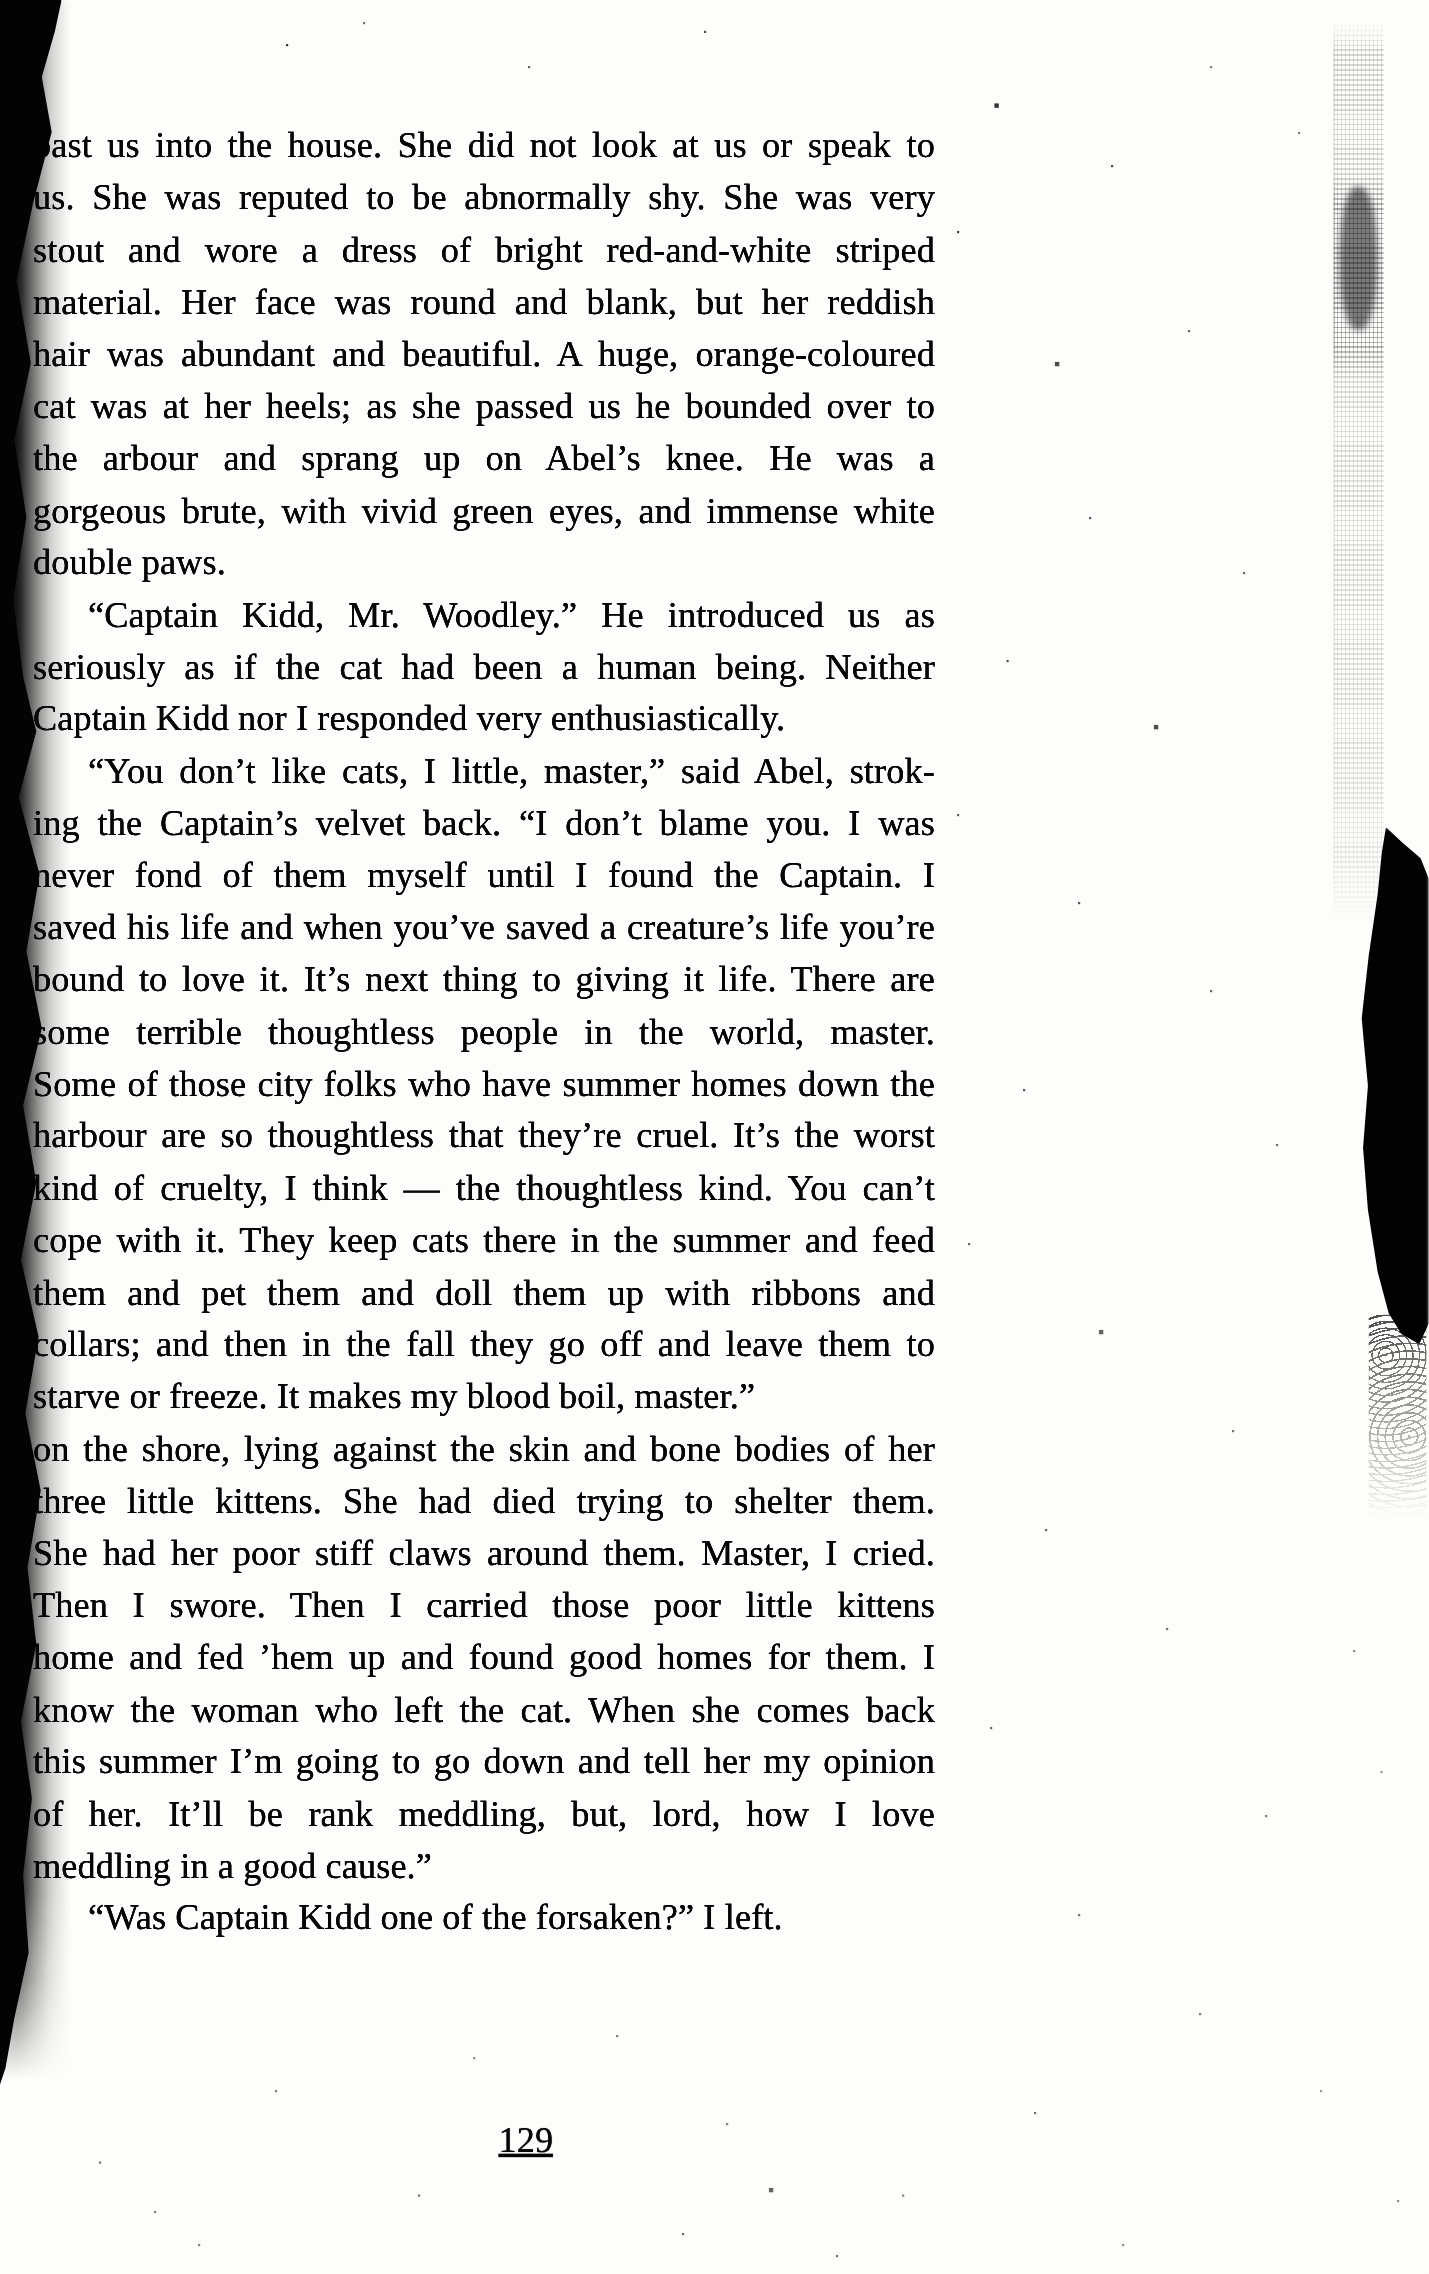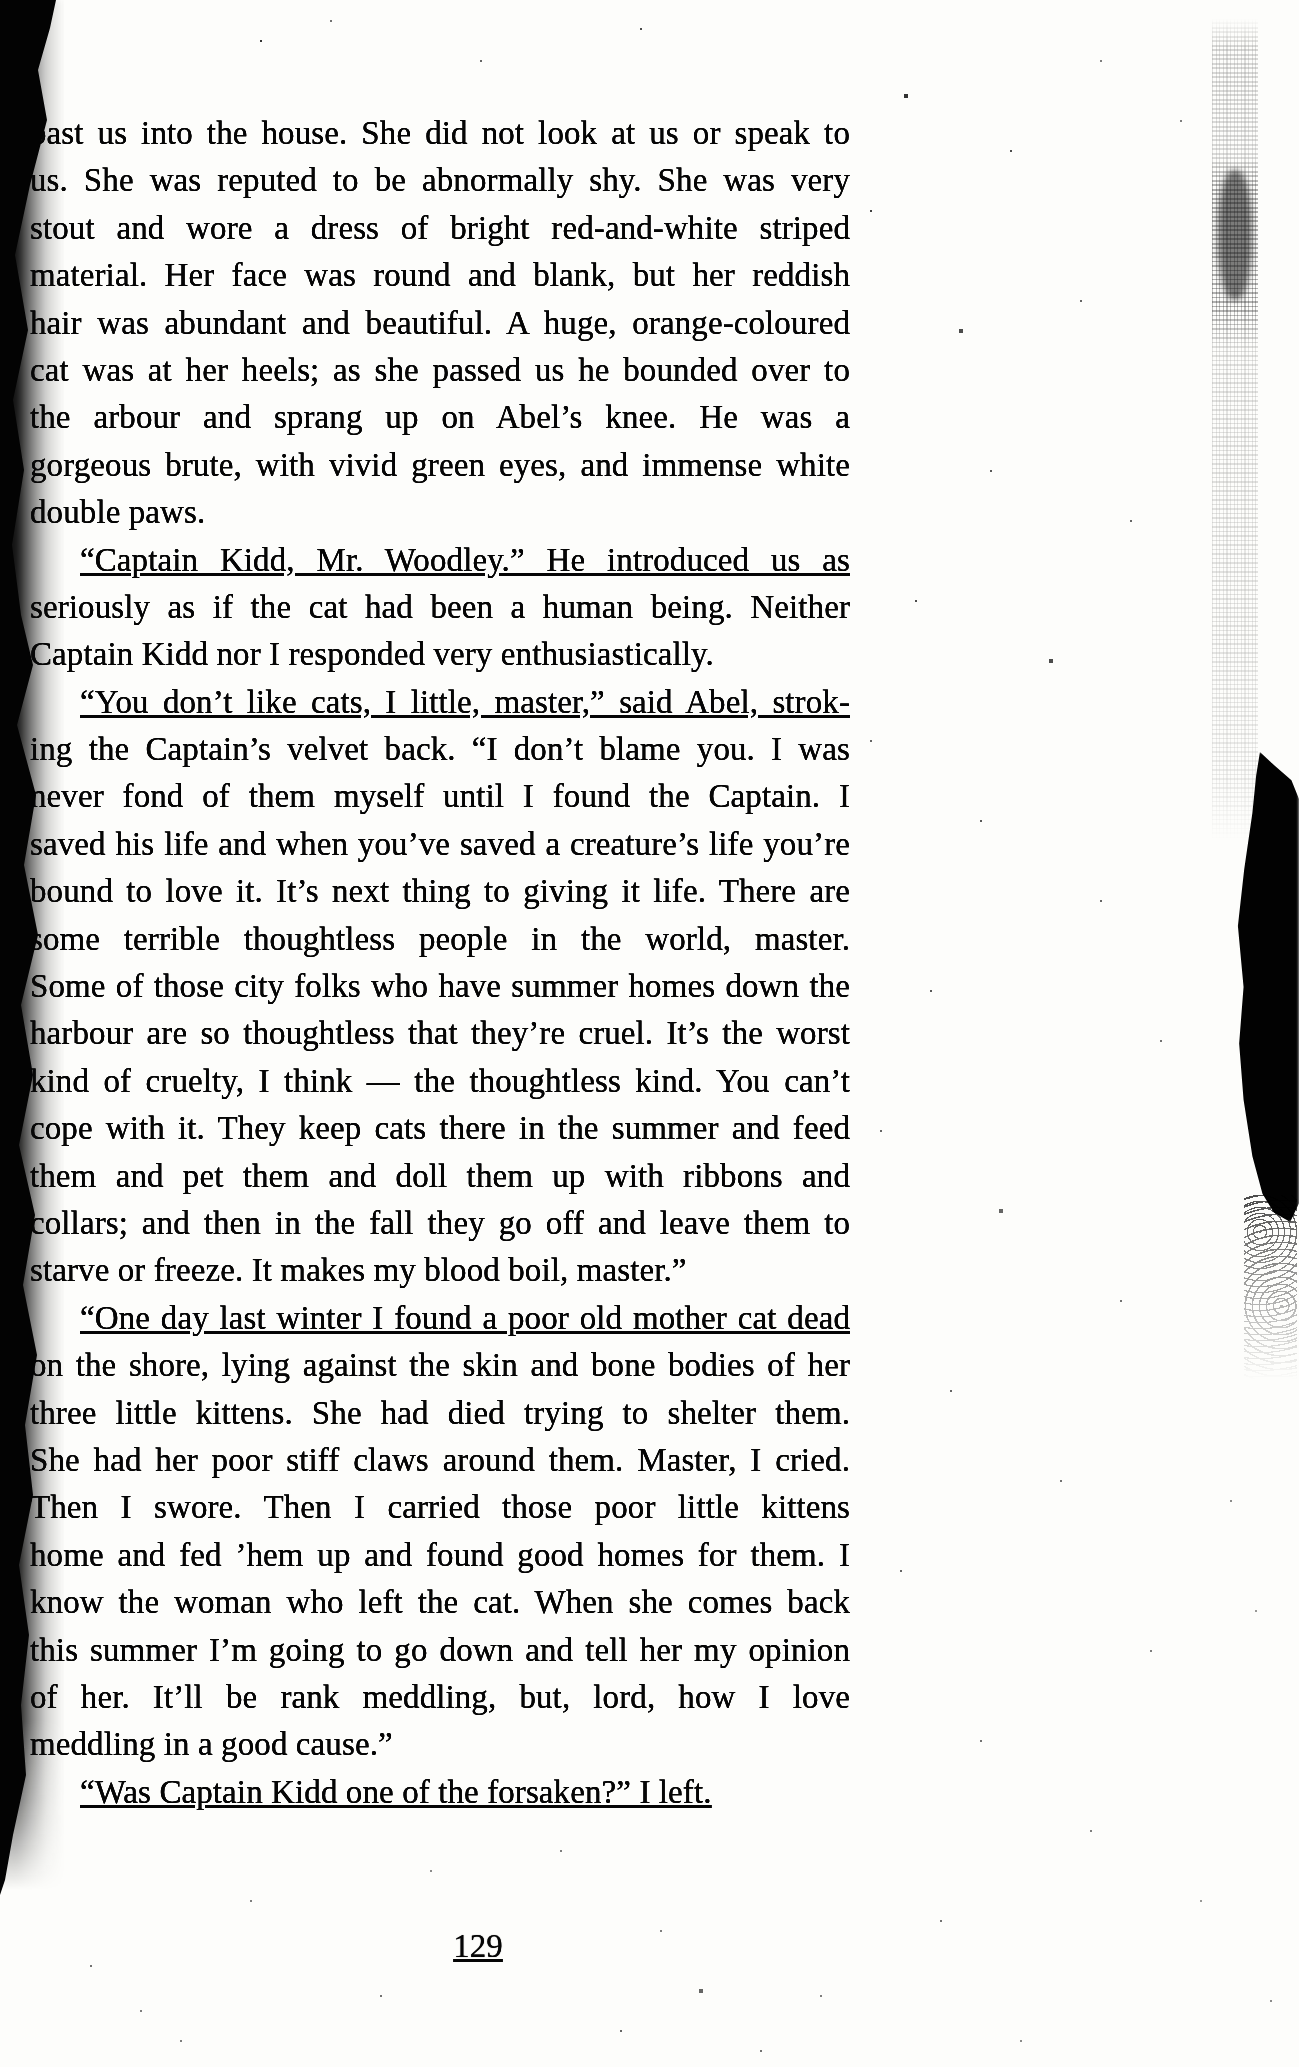--- a/index.html
+++ b/index.html
@@ -18,21 +18,21 @@
     font-size:33px;
     letter-spacing:0.1px;
     text-shadow:0 0 0.6px #000, 0 0 0.3px rgba(0,0,0,.8);
   }
   .line{
     height:47.4px;line-height:47.4px;
     text-align:justify;text-align-last:justify;
     overflow:hidden;white-space:normal;
   }
   .line.no-just{text-align:left;text-align-last:left;}
-  .line.indent{text-indent:50px;text-decoration:underline;}
+  .line.indent{text-indent:50px;}
 
   .pagenum{
     position:absolute;left:388px;top:1928px;width:180px;
     text-align:center;font-size:33px;color:#050505;
     text-shadow:0 0 0.7px #000;
     text-decoration:underline;
   }
 
   
   
@@ -148,21 +148,20 @@
       <div class="line">saved his life and when you’ve saved a creature’s life you’re</div>
       <div class="line">bound to love it. It’s next thing to giving it life. There are</div>
       <div class="line">some terrible thoughtless people in the world, master.</div>
       <div class="line">Some of those city folks who have summer homes down the</div>
       <div class="line">harbour are so thoughtless that they’re cruel. It’s the worst</div>
       <div class="line">kind of cruelty, I think — the thoughtless kind. You can’t</div>
       <div class="line">cope with it. They keep cats there in the summer and feed</div>
       <div class="line">them and pet them and doll them up with ribbons and</div>
       <div class="line">collars; and then in the fall they go off and leave them to</div>
       <div class="line no-just">starve or freeze. It makes my blood boil, master.”</div>
-      <div class="line indent">“One day last winter I found a poor old mother cat dead</div>
       <div class="line">on the shore, lying against the skin and bone bodies of her</div>
       <div class="line">three little kittens. She had died trying to shelter them.</div>
       <div class="line">She had her poor stiff claws around them. Master, I cried.</div>
       <div class="line">Then I swore. Then I carried those poor little kittens</div>
       <div class="line">home and fed ’hem up and found good homes for them. I</div>
       <div class="line">know the woman who left the cat. When she comes back</div>
       <div class="line">this summer I’m going to go down and tell her my opinion</div>
       <div class="line">of her. It’ll be rank meddling, but, lord, how I love</div>
       <div class="line no-just">meddling in a good cause.”</div>
       <div class="line indent no-just">“Was Captain Kidd one of the forsaken?” I left.</div>

